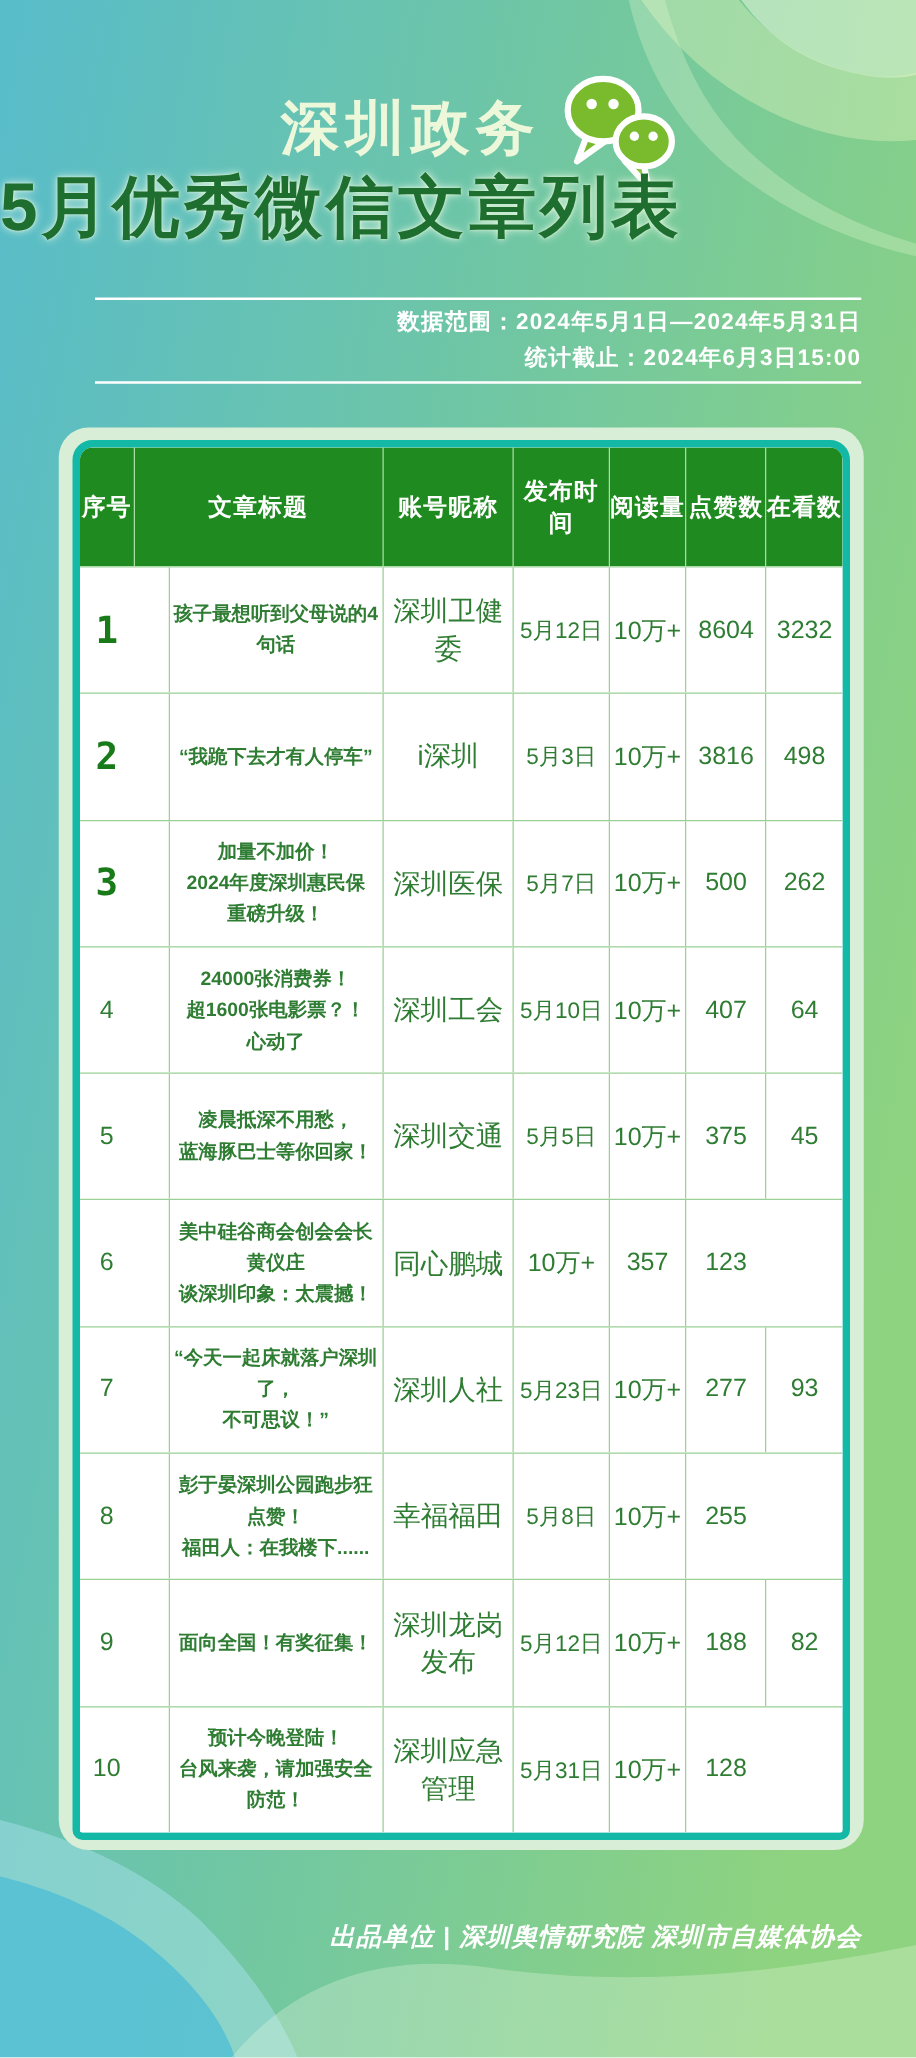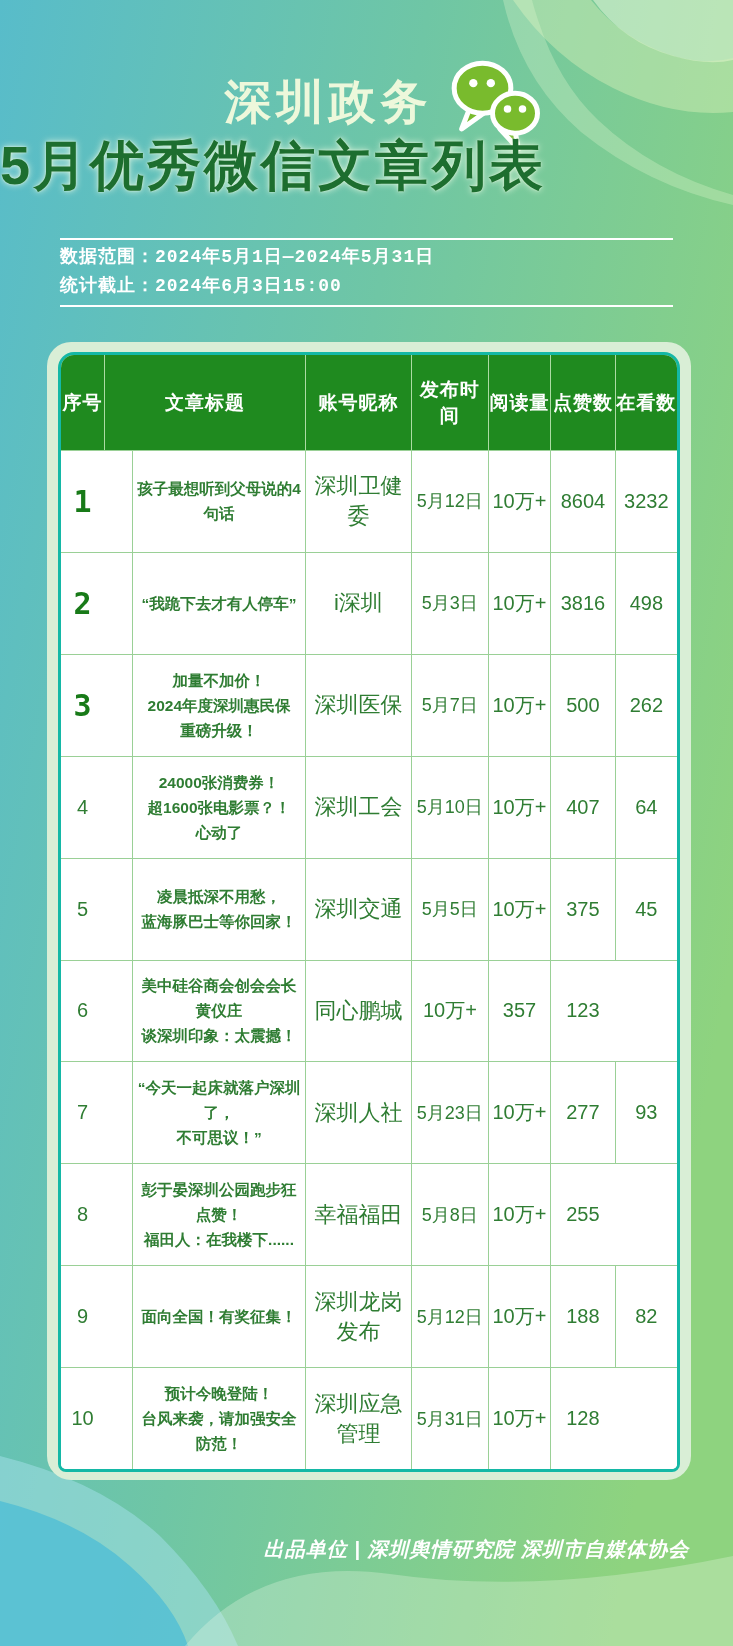--- a/index.html
+++ b/index.html
@@ -14,30 +14,30 @@
 
   .brand-row { position:absolute; top:50px; left:0; width:100%;
     display:flex; justify-content:center; align-items:center; gap:12px; padding-left:36px; box-sizing:border-box; }
   .brand { margin:0; font-size:47px; font-weight:900; color:#edf8db; letter-spacing:5px; }
   .wechat-icon { width:100px; height:100px; margin-top:4px; flex:0 0 auto; }
 
   .page-title { position:absolute; top:130px; left:0; width:100%; margin:0;
     text-align:left; font-size:54px; font-weight:900; color:#1d6e2f; letter-spacing:3px;
     text-shadow:0 0 7px rgba(240,252,228,0.9), 0 0 2px rgba(240,252,228,0.8); }
 
-  .info { position:absolute; top:238px; left:60px; width:613px; text-align:left; color:#ffffff;font-family:Liberation Mono, monospace; }
+  .info { position:absolute; top:238px; left:76px; width:613px; text-align:right; color:#ffffff; }
   .rule { border:none; border-top:2px solid #ffffff; margin:0; }
   .info p { margin:5px 0; font-size:18px; font-weight:600; line-height:24px; letter-spacing:1px; }
   .rule.bottom { margin-top:7px; }
 
   .card { position:absolute; left:47px; top:342px; width:644px; height:1138px;
     background:#d9eed6; border-radius:24px; }
   .table { position:absolute; left:11px; top:10px; right:11px; bottom:8px;
     display:flex; flex-direction:column; background:#ffffff;
-    border:3px solid #14b8a6; border-radius:16px 16px 8px 8px; overflow:hidden;
+    border:6px solid #14b8a6; border-radius:16px 16px 8px 8px; overflow:hidden;
     --cols:7% 32.6% 17.2% 12.5% 10.1% 10.5% 10.1%; }
   .thead { flex:0 0 95px; display:grid; grid-template-columns:var(--cols);
     background:#1f8a1f; color:#ffffff; }
   .th { display:flex; align-items:center; justify-content:center; text-align:center;
     font-size:19px; font-weight:bold; letter-spacing:1px;
     border-left:1px solid rgba(220,245,210,0.75); }
   .th:first-child { border-left:none; }
   .tbody { flex:1; display:flex; flex-direction:column; }
   .tr { flex:1; display:grid; grid-template-columns:var(--cols);
     background:#ffffff; border-top:1px solid #9ad096; }

